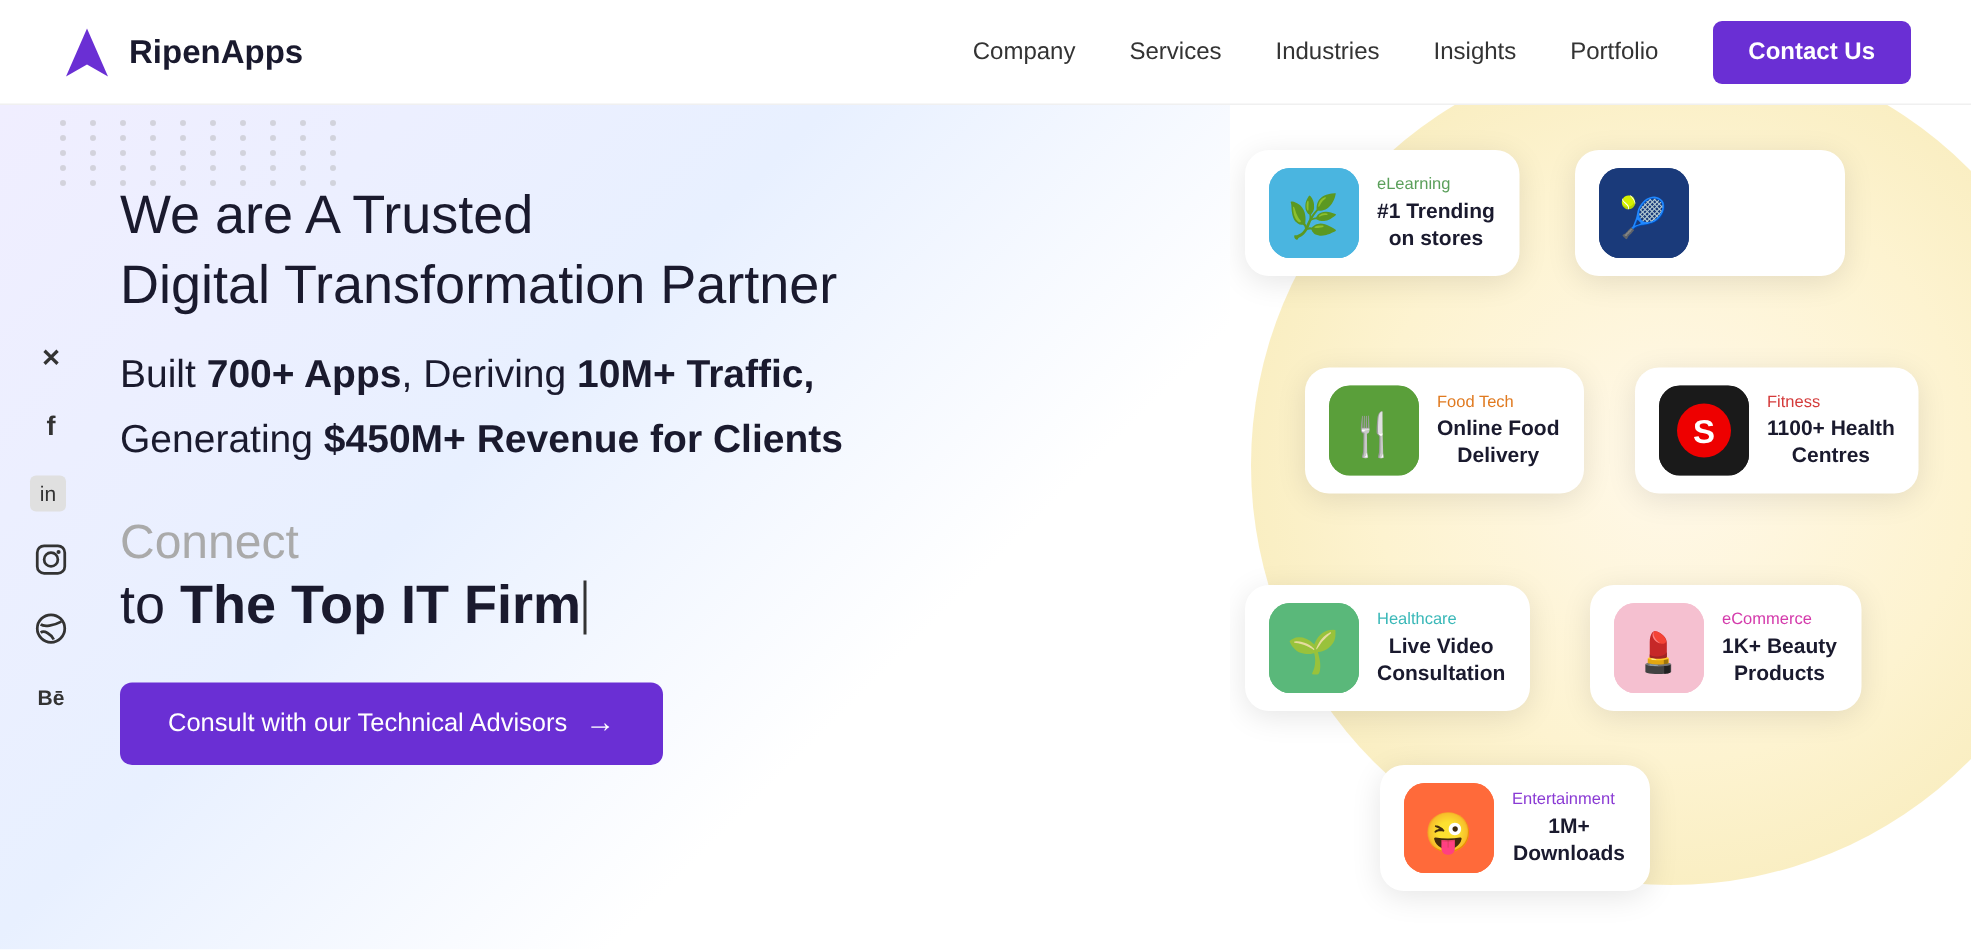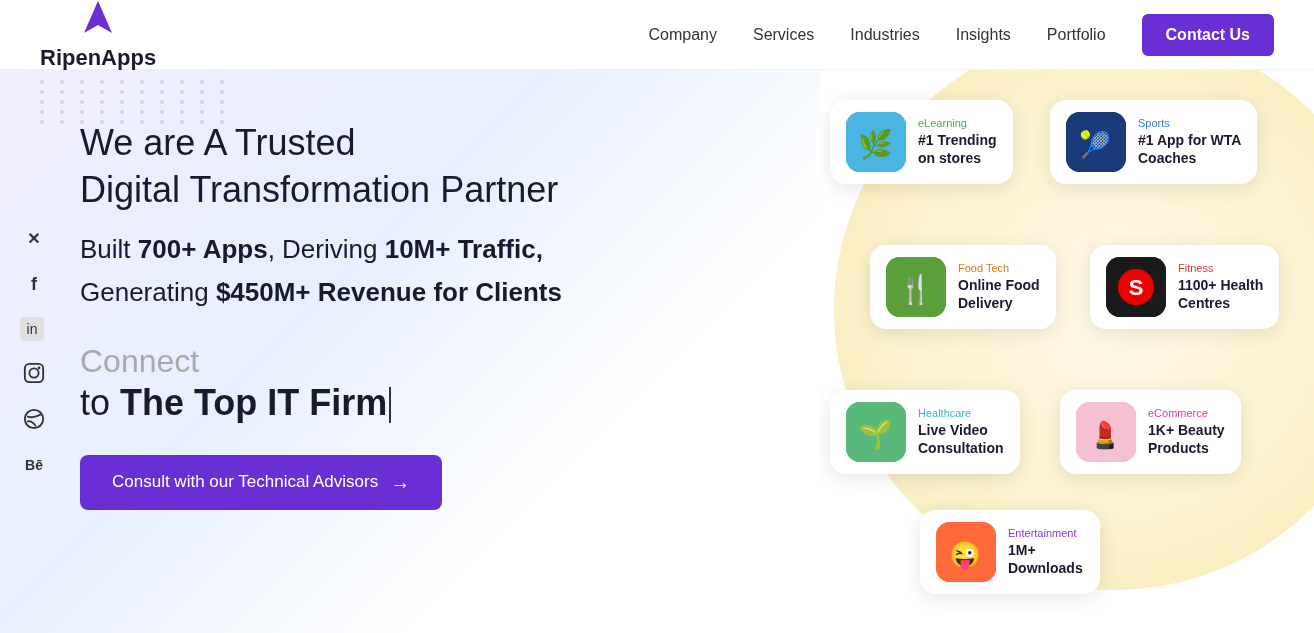--- a/index.html
+++ b/index.html
@@ -14,21 +14,20 @@
       height: 70px;
       background: #fff;
       border-bottom: 1px solid #f0f0f0;
       position: relative;
       z-index: 10;
     }
     .logo-area {
       display: flex;
       align-items: center;
       gap: 10px;
-      flex-direction: column;
     }
     .logo-icon {
       width: 36px;
       height: 36px;
     }
     .logo-text {
       font-size: 22px;
       font-weight: 700;
       color: #1a1a2e;
     }
@@ -232,20 +231,21 @@
       font-size: 11px;
       font-weight: 400;
       color: #888;
       margin-bottom: 2px;
     }
     .app-card-title {
       font-size: 14px;
       font-weight: 600;
       color: #1a1a2e;
       line-height: 1.3;
+      text-align: center;
     }
 
     
     .card-elearning { top: 30px; left: 10px; }
     .card-sports { top: 30px; left: 230px; }
     .card-foodtech { top: 175px; left: 50px; }
     .card-fitness { top: 175px; left: 270px; }
     .card-healthcare { top: 320px; left: 10px; }
     .card-ecommerce { top: 320px; left: 240px; }
     .card-entertainment { top: 440px; left: 100px; }
@@ -397,24 +397,20 @@
         </div>
       </div>
 
       <div class="app-card card-sports">
         <div class="app-card-icon" style="background:#1a3a7a;">
           <svg viewBox="0 0 60 60" width="60" height="60" fill="none">
             <rect width="60" height="60" rx="14" fill="#1a3a7a"></rect>
             <text x="30" y="42" text-anchor="middle" font-size="26" fill="white">🎾</text>
           </svg>
         </div>
-        <div class="app-card-info">
-          <div class="app-card-tag tag-blue">Sports</div>
-          <div class="app-card-title">#1 App for WTA<br>Coaches</div>
-        </div>
       </div>
 
       <div class="app-card card-foodtech">
         <div class="app-card-icon" style="background:#5a9f3a;">
           <svg viewBox="0 0 60 60" width="60" height="60" fill="none">
             <rect width="60" height="60" rx="14" fill="#5a9f3a"></rect>
             <text x="30" y="42" text-anchor="middle" font-size="28" fill="white">🍴</text>
           </svg>
         </div>
         <div class="app-card-info">

